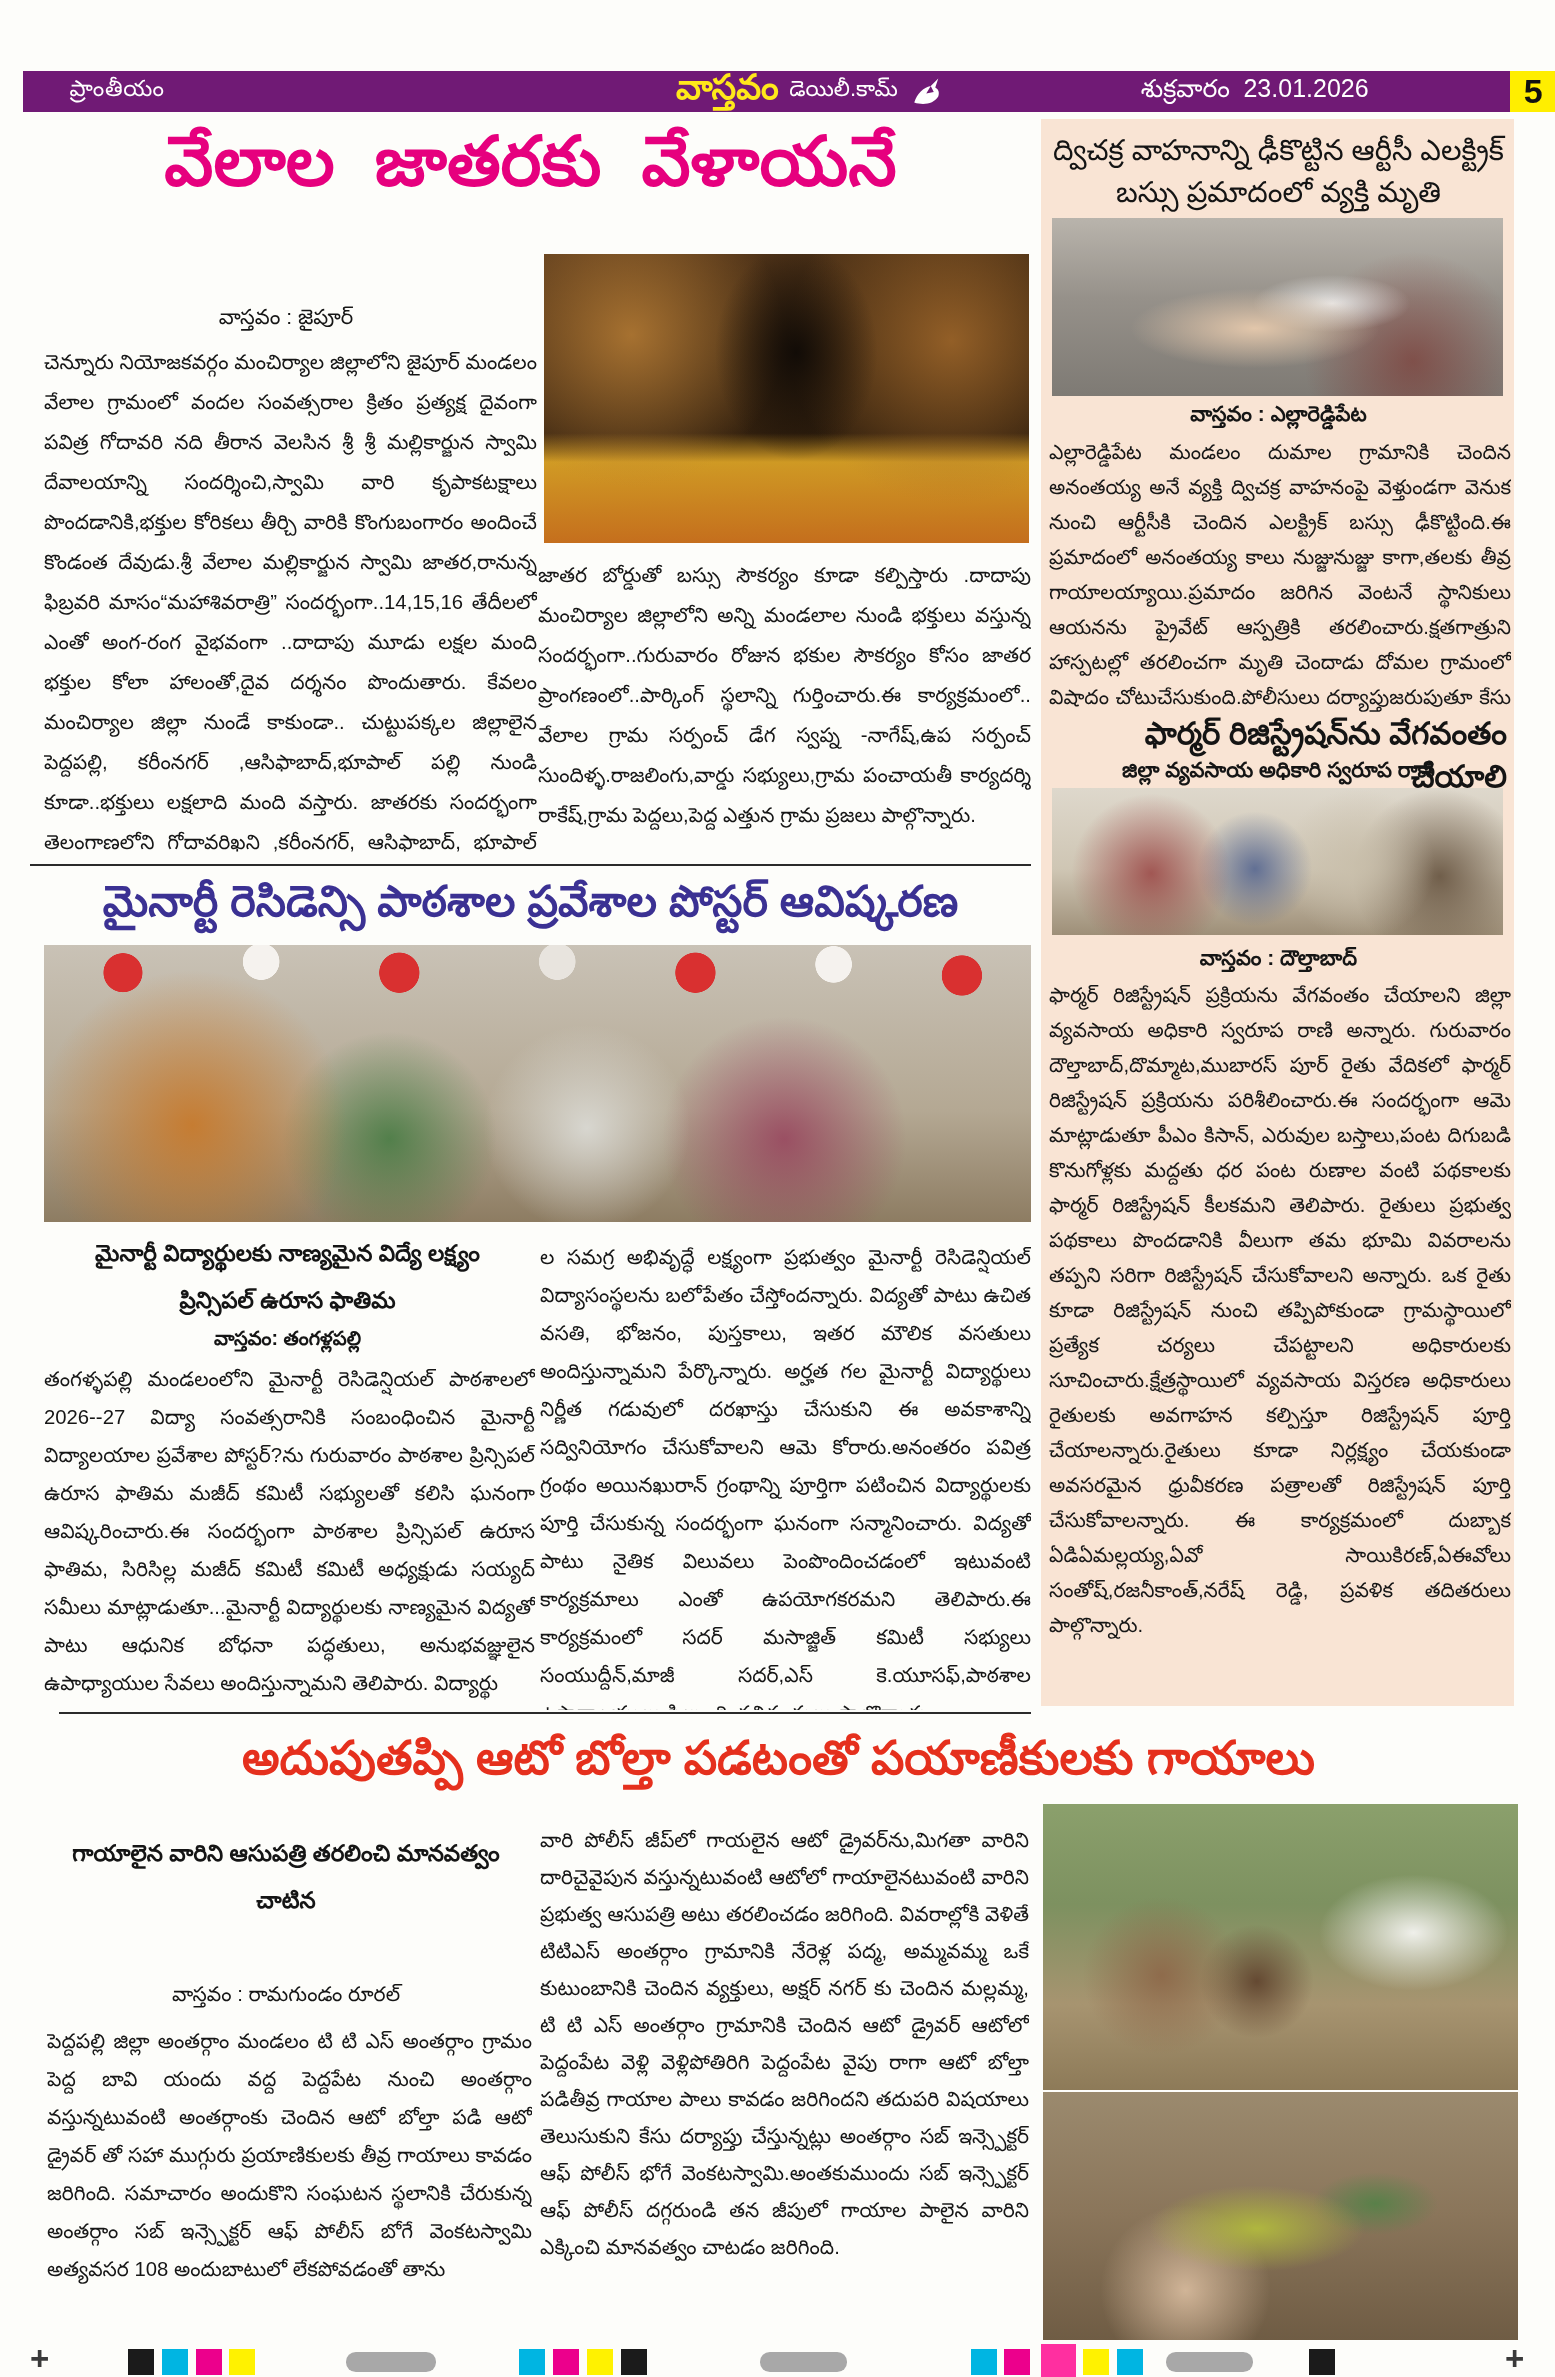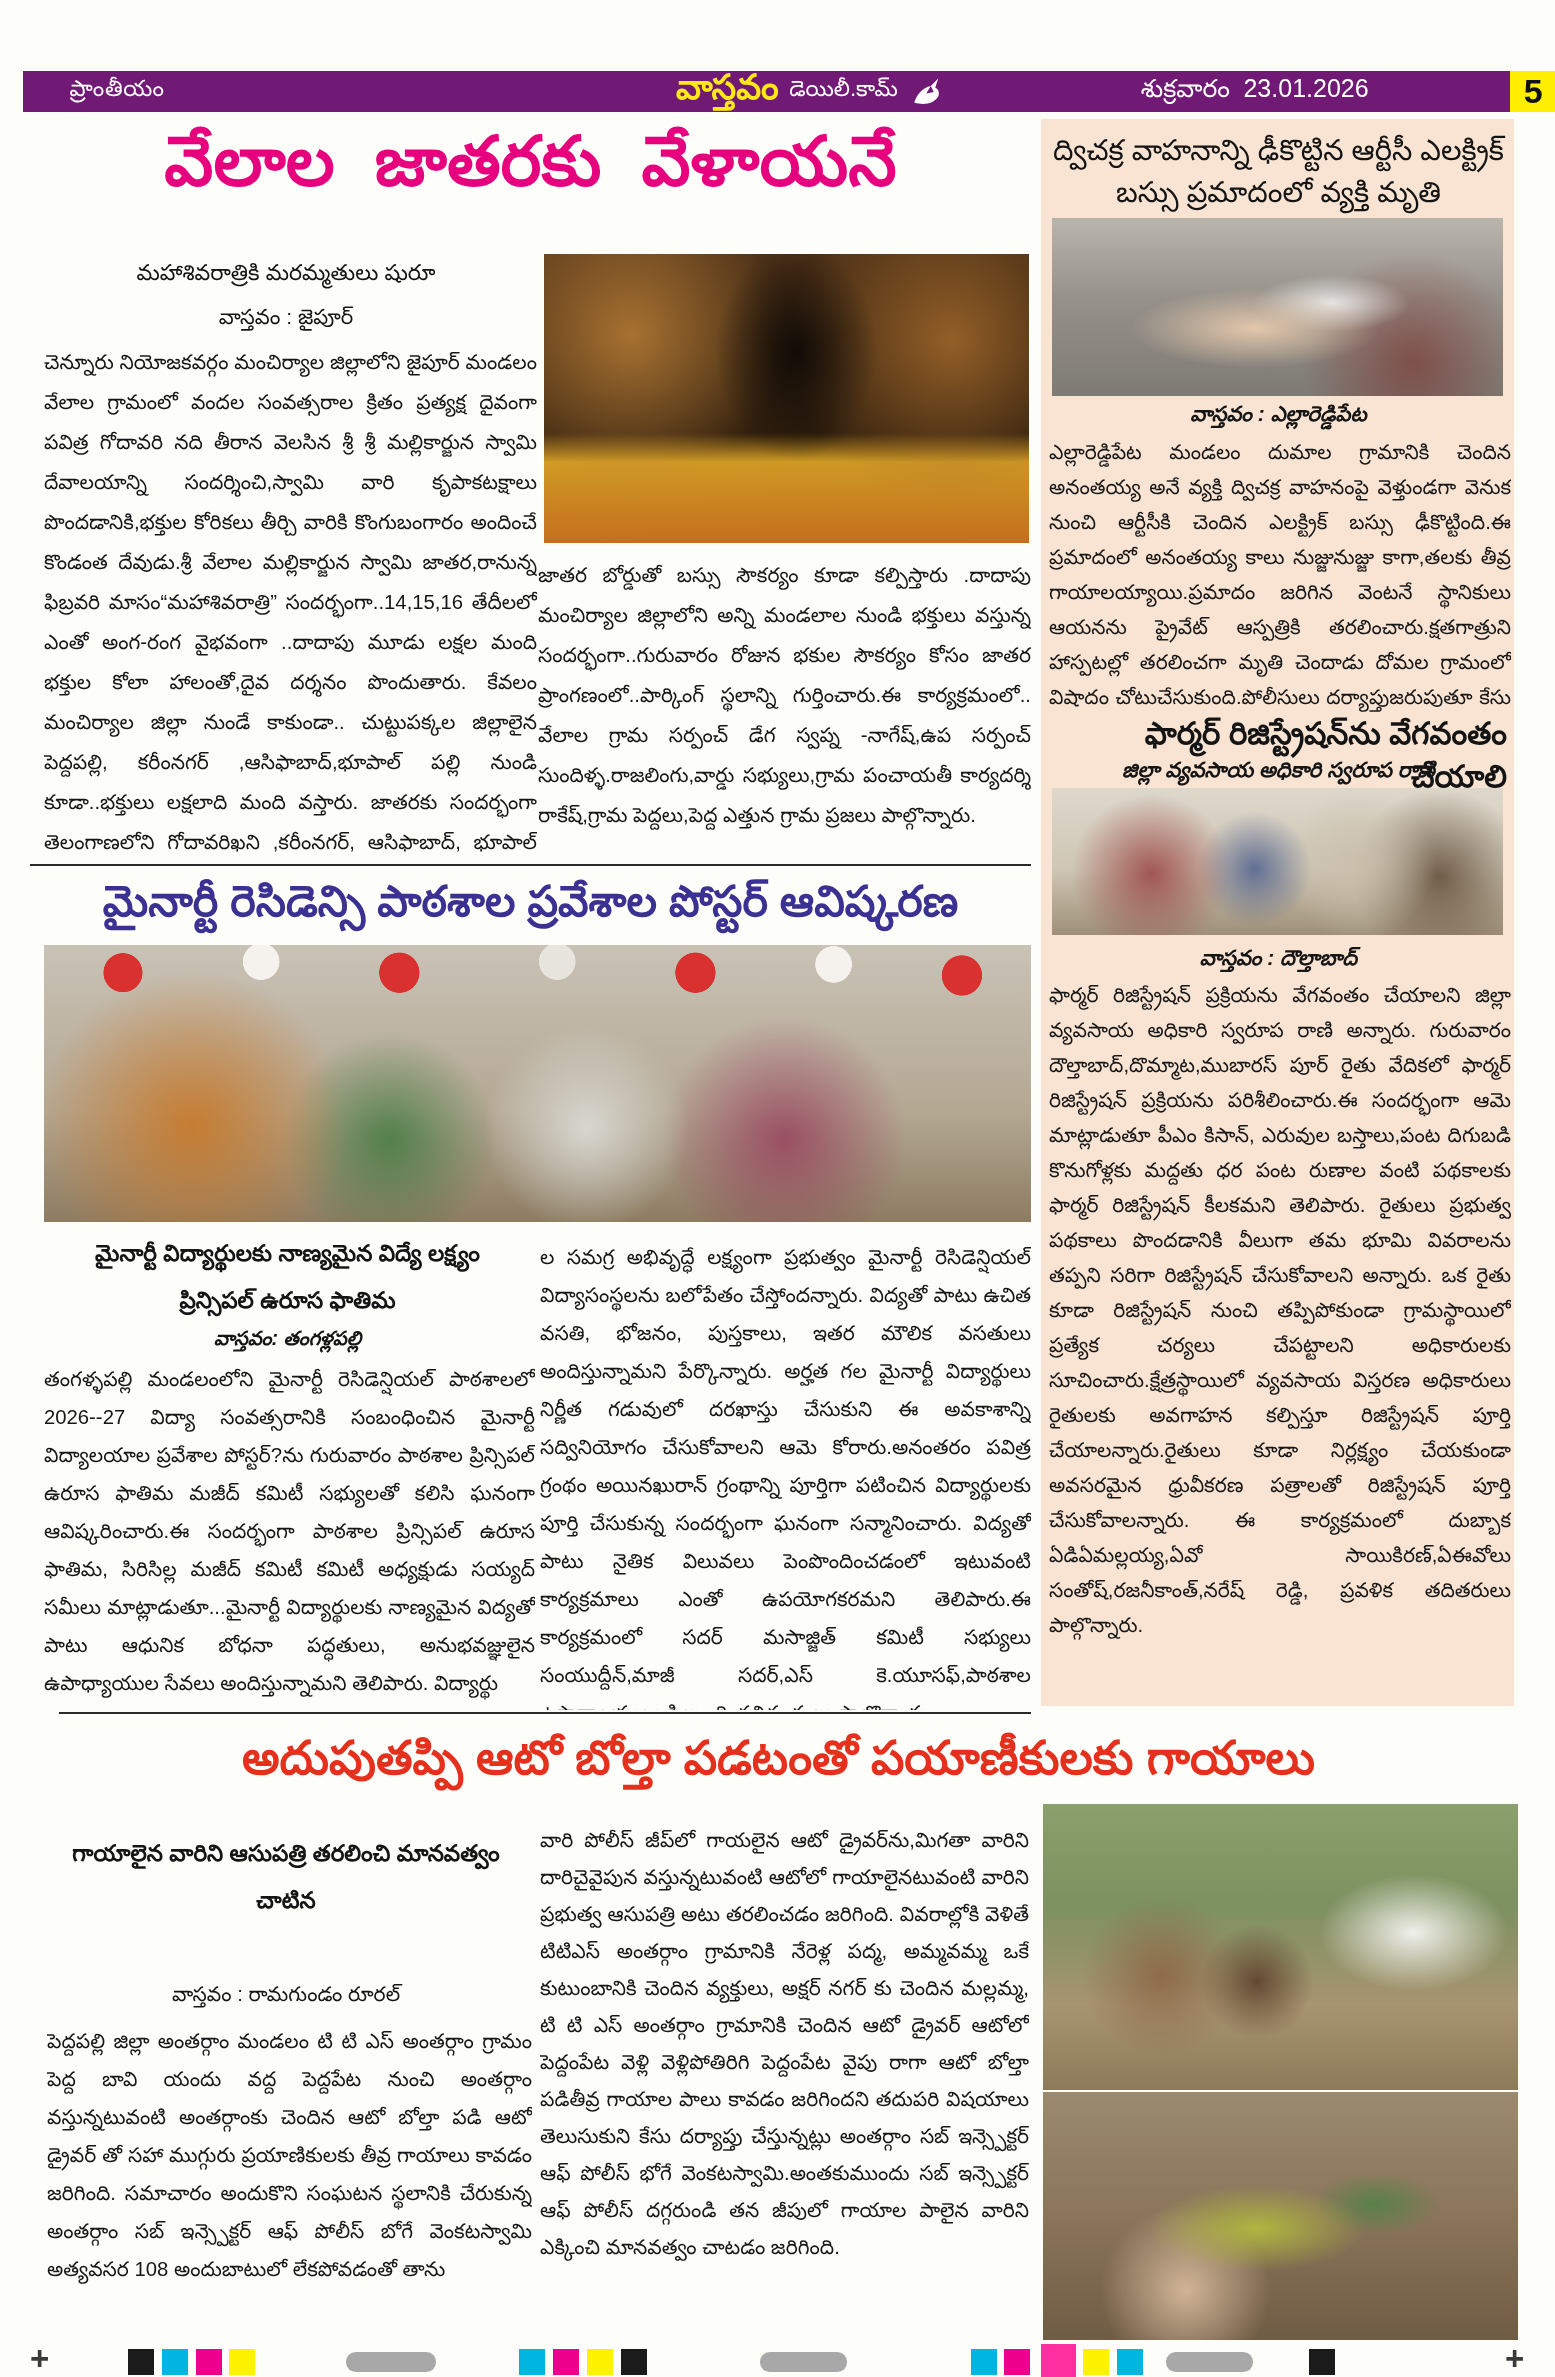--- a/index.html
+++ b/index.html
@@ -20,21 +20,21 @@
   
   .hl-velala{left:30px;top:126px;width:1001px;text-align:center;color:#e6007e;font-size:69px;font-weight:bold;line-height:1.05;word-spacing:21px;}
   .hl-minority{left:30px;top:877px;width:1001px;text-align:center;color:#3b3193;font-size:43px;font-weight:bold;}
   .hl-auto{left:45px;top:1730px;width:1467px;text-align:center;color:#e5301d;font-size:47px;font-weight:bold;}
   .hl-bus{left:1050px;top:129px;width:457px;text-align:center;color:#141414;font-size:29px;font-weight:normal;line-height:1.45;}
   .hl-farmer{left:1050px;top:716px;width:457px;text-align:right;color:#141414;font-size:31px;font-weight:bold;}
   
   .subhead{text-align:center;font-size:22px;color:#151515;}
   .subhead-b{text-align:center;font-size:23px;font-weight:bold;color:#151515;}
   .byline{text-align:center;font-size:21px;color:#151515;}
-  .byline-b{text-align:center;font-size:21px;font-weight:bold;color:#151515;font-style:italic;}
+  .byline-b{text-align:center;font-size:21px;font-weight:bold;color:#151515;}
   .body{font-size:20.3px;line-height:38px;text-align:justify;color:#161616;overflow:hidden;}
   .body-53{line-height:40px;}
   .body-47{line-height:35px;}
   .body-49{line-height:37px;}
   .rule{background:#2a2a2a;}
   .pinkpanel{left:1041px;top:119px;width:473px;height:1587px;background:#f9e4d4;}
   
   .photo{overflow:hidden;}
   .ph-temple{background:
      radial-gradient(ellipse 113px 150px at 52% 34%, rgba(15,10,6,.95), rgba(15,10,6,0) 72%),
@@ -100,21 +100,20 @@
     <span class="m-date">
       <span>శుక్రవారం</span>
       <span>23.01.2026</span>
     </span>
     <span class="badge">
       <span>5</span>
     </span>
   </div>
 
   <div class="abs hl-velala">వేలాల జాతరకు వేళాయనే</div>
-  <div class="abs subhead" style="left:45px;top:260px;width:482px;">మహాశివరాత్రికి మరమ్మతులు షురూ</div>
   <div class="abs byline" style="left:45px;top:305px;width:482px;">వాస్తవం : జైపూర్</div>
   <div class="abs body body-53" style="left:44px;top:342px;width:493px;height:518px;">చెన్నూరు నియోజకవర్గం మంచిర్యాల జిల్లాలోని జైపూర్ మండలం వేలాల గ్రామంలో వందల సంవత్సరాల క్రితం ప్రత్యక్ష దైవంగా పవిత్ర గోదావరి నది తీరాన వెలసిన శ్రీ శ్రీ మల్లికార్జున స్వామి దేవాలయాన్ని సందర్శించి,స్వామి వారి కృపాకటక్షాలు పొందడానికి,భక్తుల కోరికలు తీర్చి వారికి కొంగుబంగారం అందించే కొండంత దేవుడు.శ్రీ వేలాల మల్లికార్జున స్వామి జాతర,రానున్న ఫిబ్రవరి మాసం“మహాశివరాత్రి” సందర్భంగా..14,15,16 తేదీలలో ఎంతో అంగ-రంగ వైభవంగా ..దాదాపు మూడు లక్షల మంది భక్తుల కోలా హాలంతో,దైవ దర్శనం పొందుతారు. కేవలం మంచిర్యాల జిల్లా నుండే కాకుండా.. చుట్టుపక్కల జిల్లాలైన పెద్దపల్లి, కరీంనగర్ ,ఆసిఫాబాద్,భూపాల్ పల్లి నుండి కూడా..భక్తులు లక్షలాది మంది వస్తారు. జాతరకు సందర్భంగా తెలంగాణలోని గోదావరిఖని ,కరీంనగర్, ఆసిఫాబాద్, భూపాల్ పల్లి,మంచిర్యాల ఆర్టీసీ డిపోల నుండి ప్రత్యేక వేలాల</div>
 
   <div class="abs photo ph-temple" style="left:544px;top:254px;width:485px;height:289px;"></div>
   <div class="abs body body-53" style="left:538px;top:555px;width:493px;height:304px;">జాతర బోర్డుతో బస్సు సౌకర్యం కూడా కల్పిస్తారు .దాదాపు మంచిర్యాల జిల్లాలోని అన్ని మండలాల నుండి భక్తులు వస్తున్న సందర్భంగా..గురువారం రోజున భకుల సౌకర్యం కోసం జాతర ప్రాంగణంలో..పార్కింగ్ స్థలాన్ని గుర్తించారు.ఈ కార్యక్రమంలో.. వేలాల గ్రామ సర్పంచ్ డేగ స్వప్న -నాగేష్,ఉప సర్పంచ్ సుందిళ్ళ.రాజలింగు,వార్డు సభ్యులు,గ్రామ పంచాయతీ కార్యదర్శి రాకేష్,గ్రామ పెద్దలు,పెద్ద ఎత్తున గ్రామ ప్రజలు పాల్గొన్నారు.</div>
 
   <div class="abs pinkpanel"></div>
 
   <div class="abs hl-bus">ద్విచక్ర వాహనాన్ని ఢీకొట్టిన ఆర్టీసీ ఎలక్ట్రిక్ బస్సు ప్రమాదంలో వ్యక్తి మృతి</div>
   <div class="abs photo ph-accident" style="left:1052px;top:218px;width:451px;height:178px;"></div>

